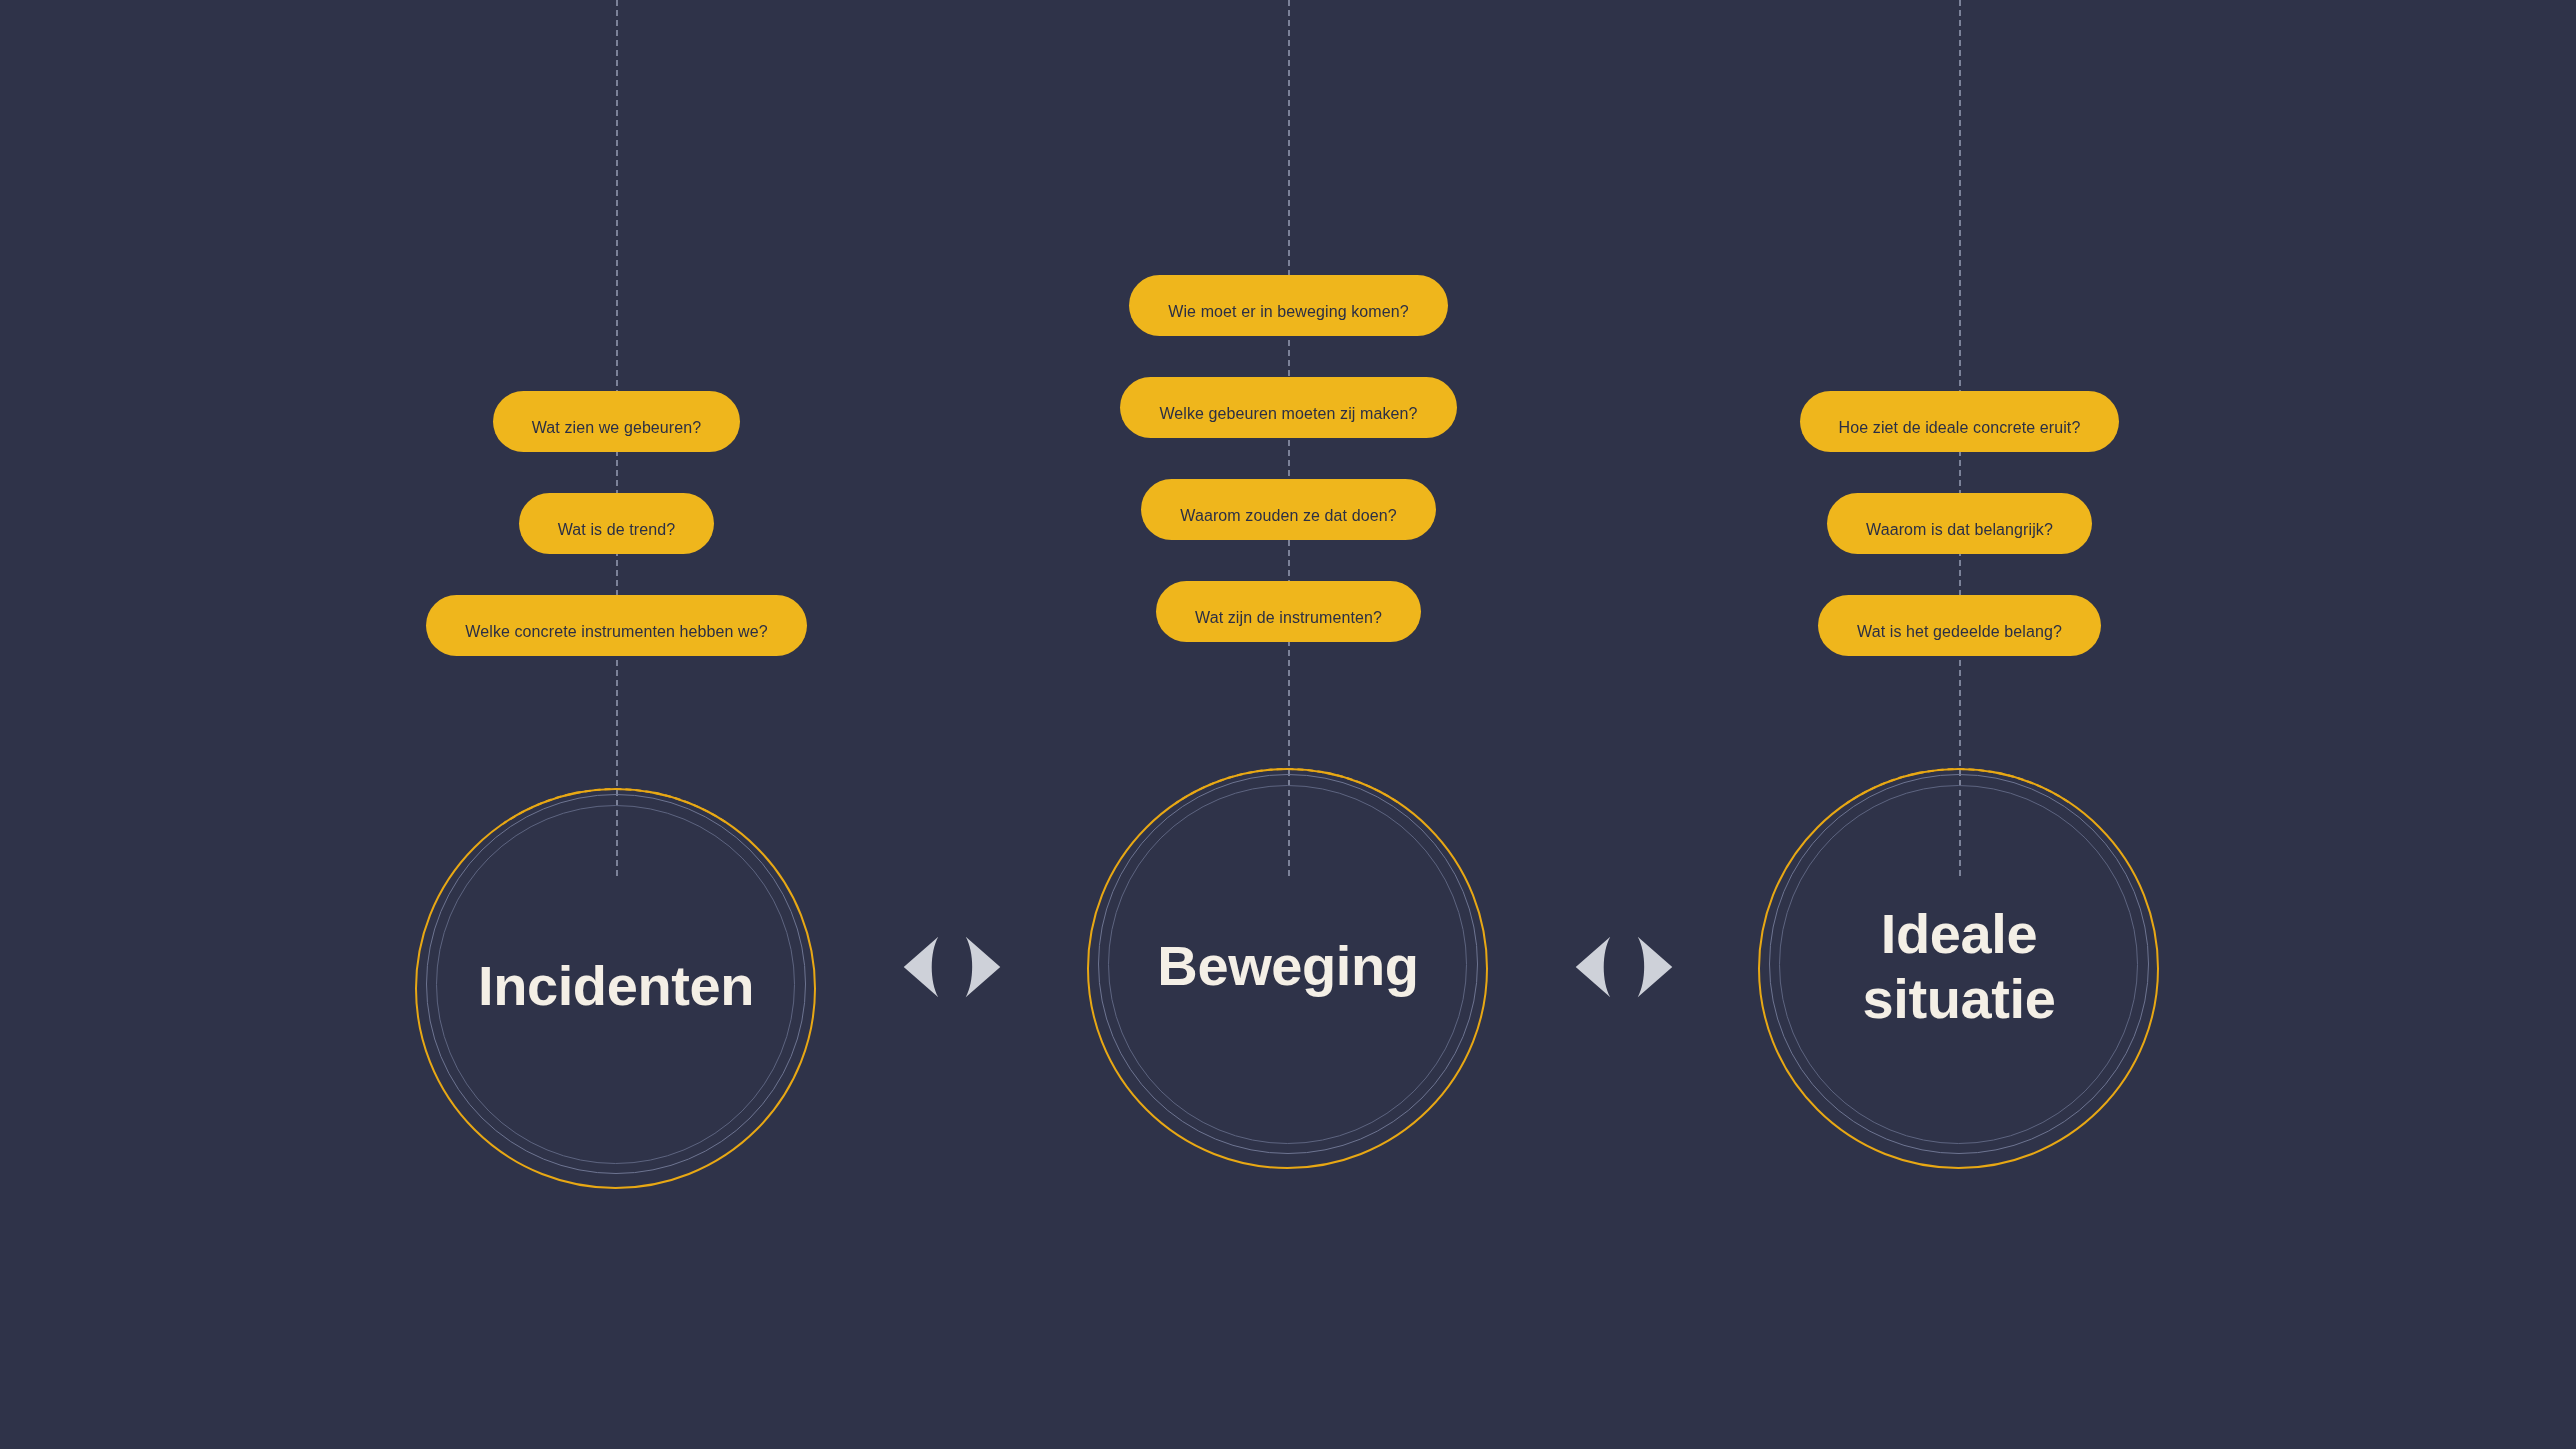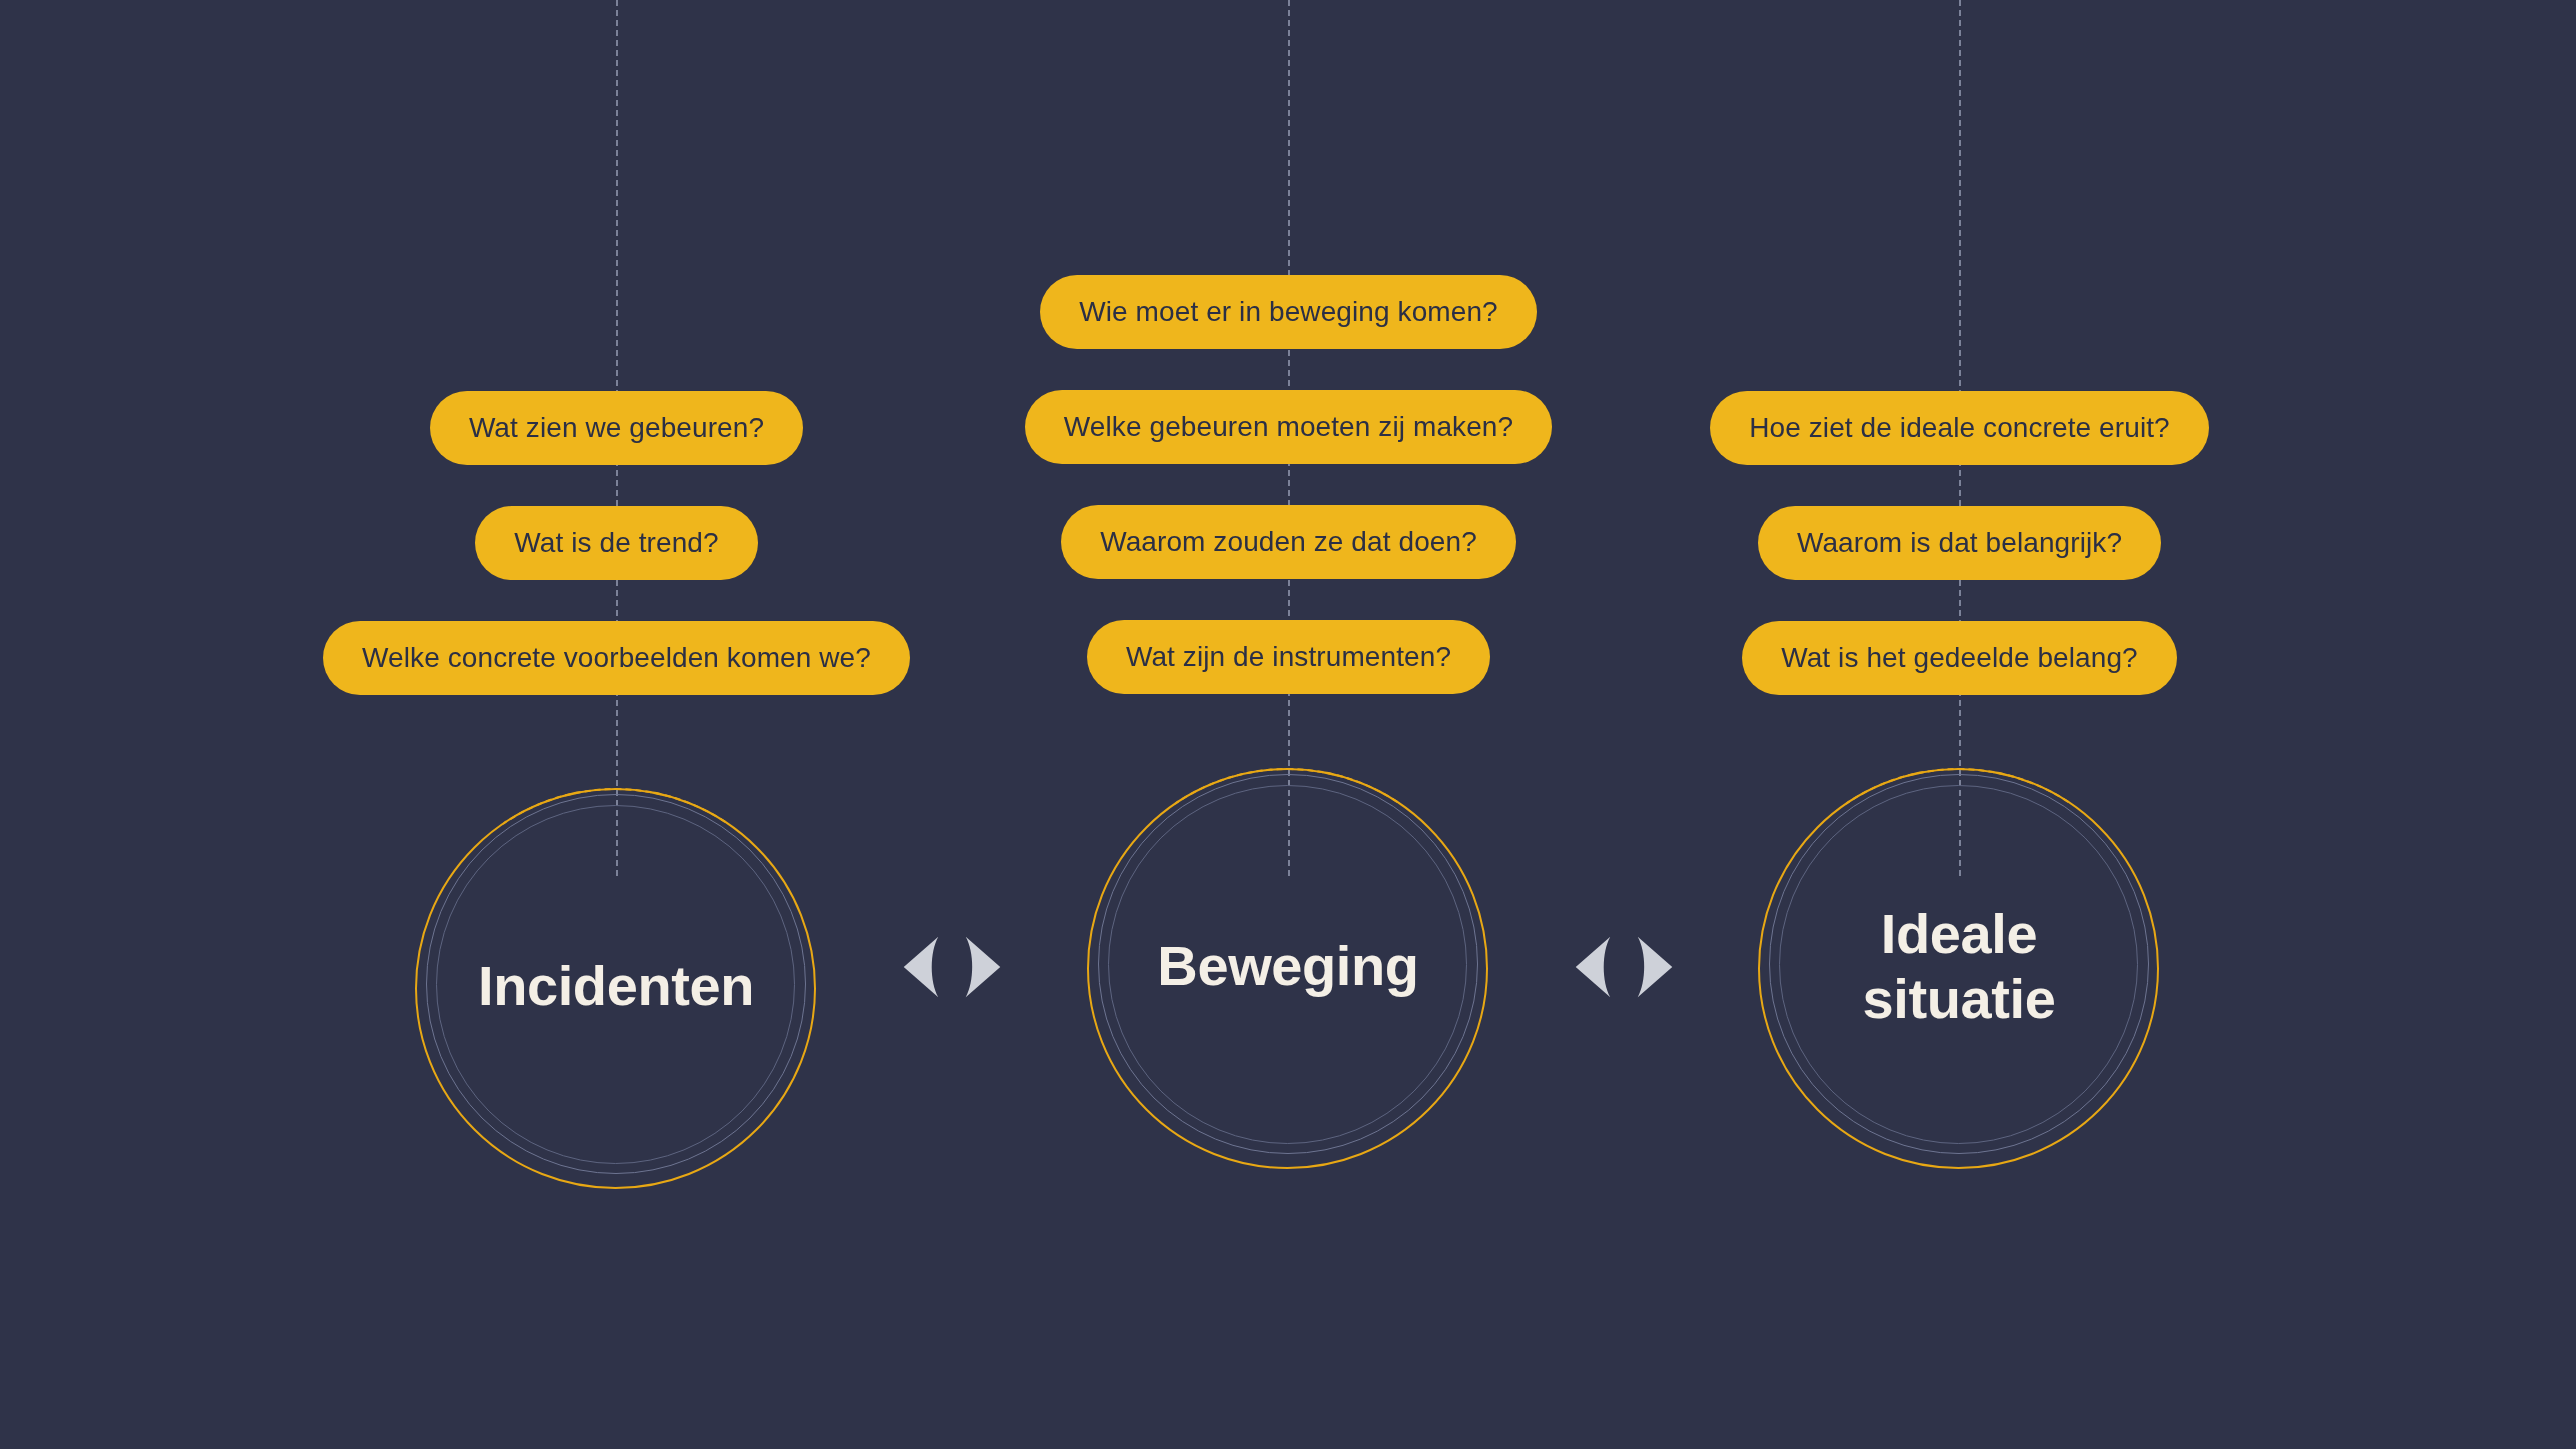--- a/index.html
+++ b/index.html
@@ -44,24 +44,24 @@
     left: 0;
     width: 773px;
     display: flex;
     flex-direction: column;
     align-items: center;
   }
   .pill {
     background: #efb61c;
     color: #2b2f45;
     border-radius: 858px;
-    height: 74px;
+    height: 61px;
     line-height: 74px;
     padding: 0 39px;
-    font-size: 28px;
+    font-size: 16px;
     font-weight: 400;
     white-space: nowrap;
     text-align: center;
     margin-bottom: 41px;
     letter-spacing: 0.1px;
   }
   .pill:last-child { margin-bottom: 0; }
 
   
   .circle-wrap {
@@ -141,21 +141,21 @@
 <div id="stage">
 
   <div class="guide-line" style="left:616px; height:876px;"></div>
   <div class="guide-line" style="left:1288px; height:876px;"></div>
   <div class="guide-line" style="left:1959px; height:876px;"></div>
 
   <div class="column" style="left:616px;">
     <div class="pill-stack" style="top:391px;">
       <div class="pill">Wat zien we gebeuren?</div>
       <div class="pill">Wat is de trend?</div>
-      <div class="pill">Welke concrete voorbeelden komen we?</div>
+      <div class="pill">Welke concrete instrumenten hebben we?</div>
     </div>
 
     <div class="circle-wrap" style="top:772px;">
       <div class="ring ring-outer-yellow"></div>
       <div class="ring ring-outer-yellow-dash"></div>
       <div class="ring ring-mid-grey"></div>
       <div class="ring ring-inner-grey"></div>
       <div class="circle-label">Incidenten</div>
     </div>
   </div>

